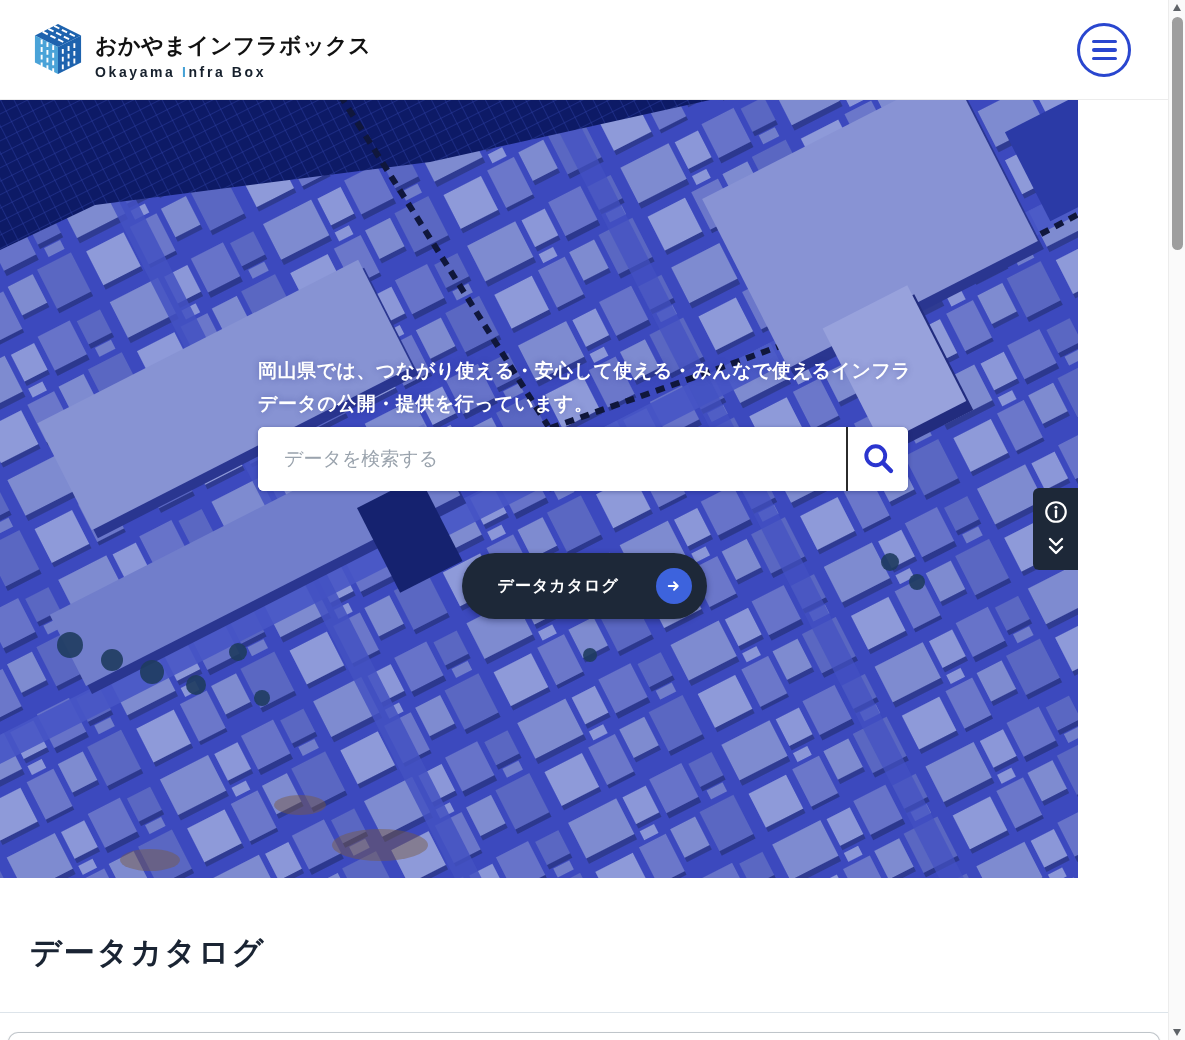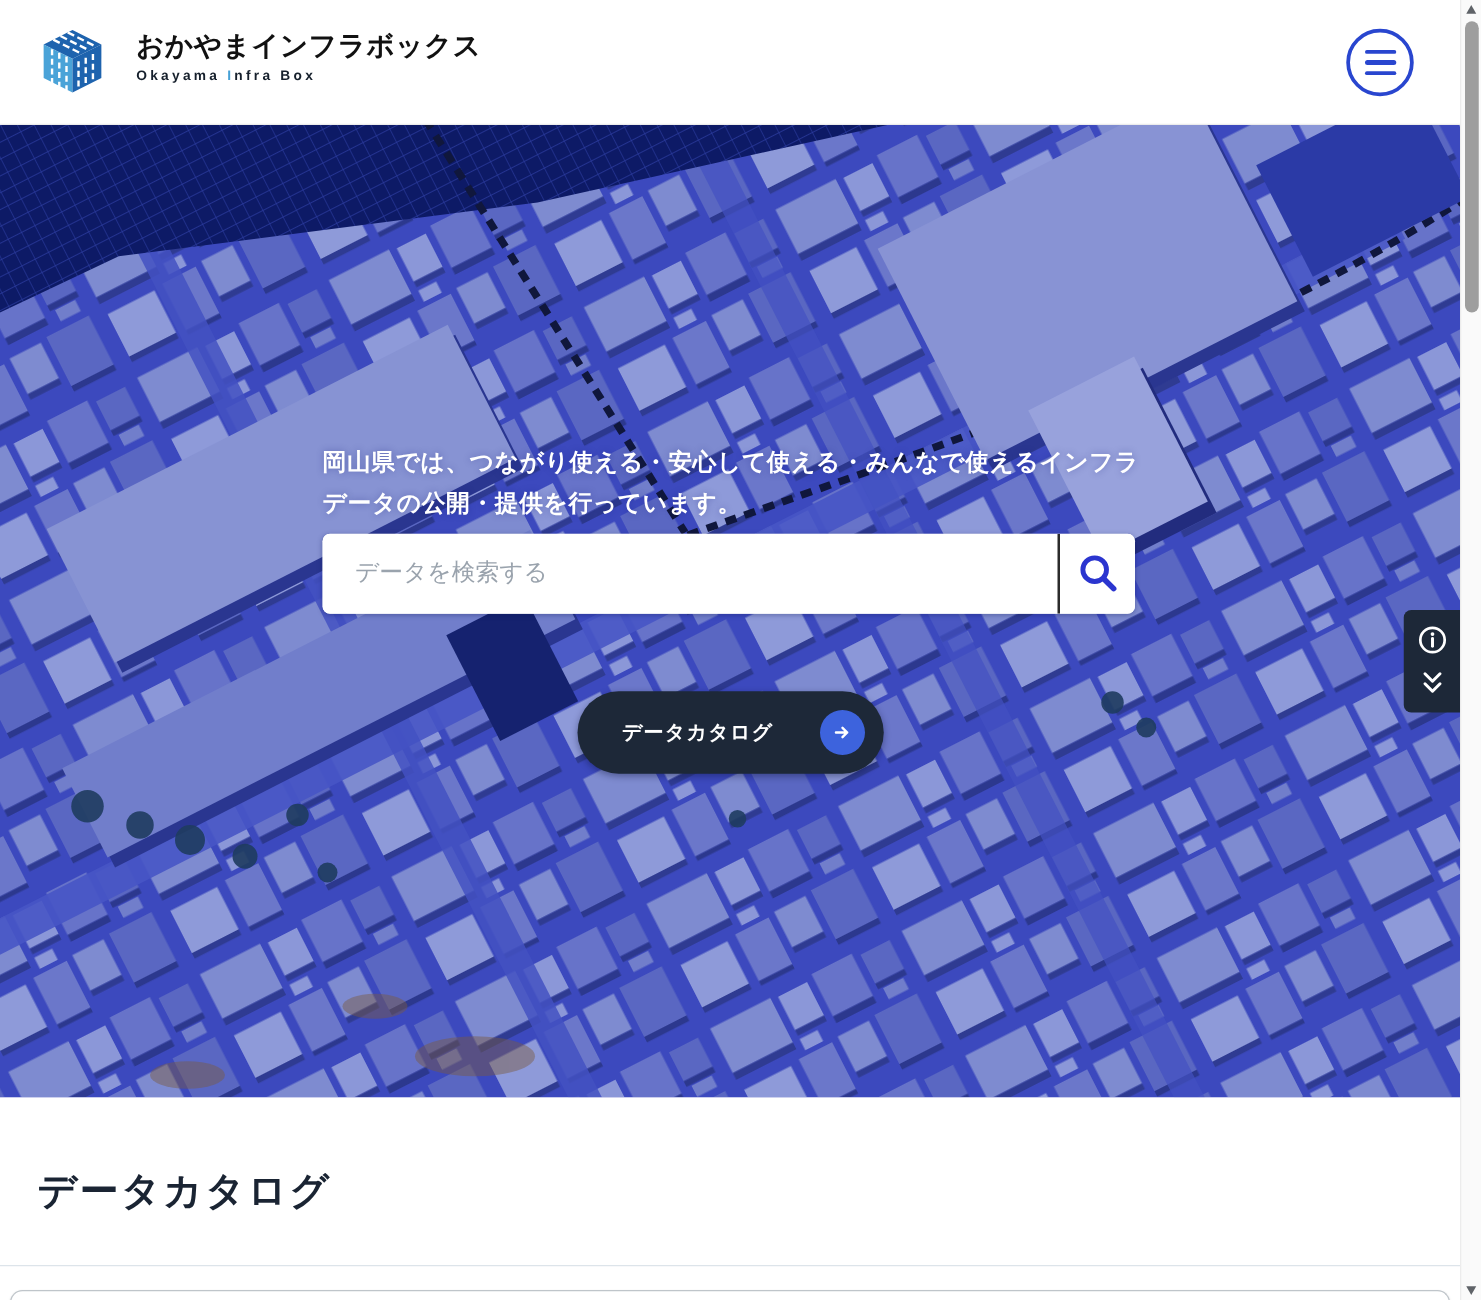--- a/index.html
+++ b/index.html
@@ -4,32 +4,32 @@
 <style>
   * { margin:0; padding:0; box-sizing:border-box; }
   html,body { width:1185px; height:1040px; overflow:hidden; background:#fff;
               font-family:"Liberation Sans","DejaVu Sans",sans-serif; }
   .page { position:relative; width:1185px; height:1040px; }
   .content { position:absolute; left:0; top:0; width:1168px; height:1040px; }
 
   
   .header { position:relative; width:1168px; height:100px; background:#fff;
             border-bottom:1px solid #ececec; z-index:5; }
-  .brand { position:absolute; left:33px; top:22px; display:flex; align-items:flex-start; gap:26px; cursor:pointer; }
+  .brand { position:absolute; left:33px; top:22px; display:flex; align-items:flex-end; gap:12px; cursor:pointer; }
   .brand-text { display:flex; flex-direction:column; gap:3px; }
   .brand-title { font-size:22px; font-weight:700; color:#111; letter-spacing:.5px; }
-  .brand-sub { font-size:11px; font-weight:700; letter-spacing:2.6px; color:#16202c; }
+  .brand-sub { font-size:14px; font-weight:700; letter-spacing:2.6px; color:#16202c; }
   .brand-sub .accent { color:#45a1d6; }
   .menu-btn { position:absolute; right:37px; top:23px; width:54px; height:54px; border-radius:50%;
               border:3px solid #2946cf; background:#fff; display:flex; flex-direction:column;
               align-items:center; justify-content:center; gap:5px; cursor:pointer; }
   .menu-btn .bar { width:25px; height:3.5px; background:#2946cf; border-radius:2px; }
 
   
-  .hero { position:relative; width:1168px; height:778px; overflow:hidden; background:#3c49be; }
+  .hero { position:relative; width:1078px; height:778px; overflow:hidden; background:#3c49be; }
   .hero svg.city { position:absolute; left:0; top:0; width:1168px; height:778px; display:block; }
   .hero-desc { position:absolute; left:258px; top:254px; width:660px; color:#fff;
                font-size:19px; font-weight:700; line-height:33px; letter-spacing:.5px;
                text-shadow:0 0 6px rgba(20,30,120,.35); z-index:2; }
   .search-box { position:absolute; left:258px; top:327px; width:650px; height:64px; display:flex;
                 background:#fff; border-radius:6px; overflow:hidden;
                 box-shadow:0 1px 4px rgba(10,20,80,.35); z-index:2; }
   .search-input { flex:1; border:none; outline:none; font-size:19px; color:#ec4899; padding:0 16px 0 26px;
                   font-family:"Liberation Sans","DejaVu Sans",sans-serif; }
   .search-input::placeholder { color:#9aa3ad; }

